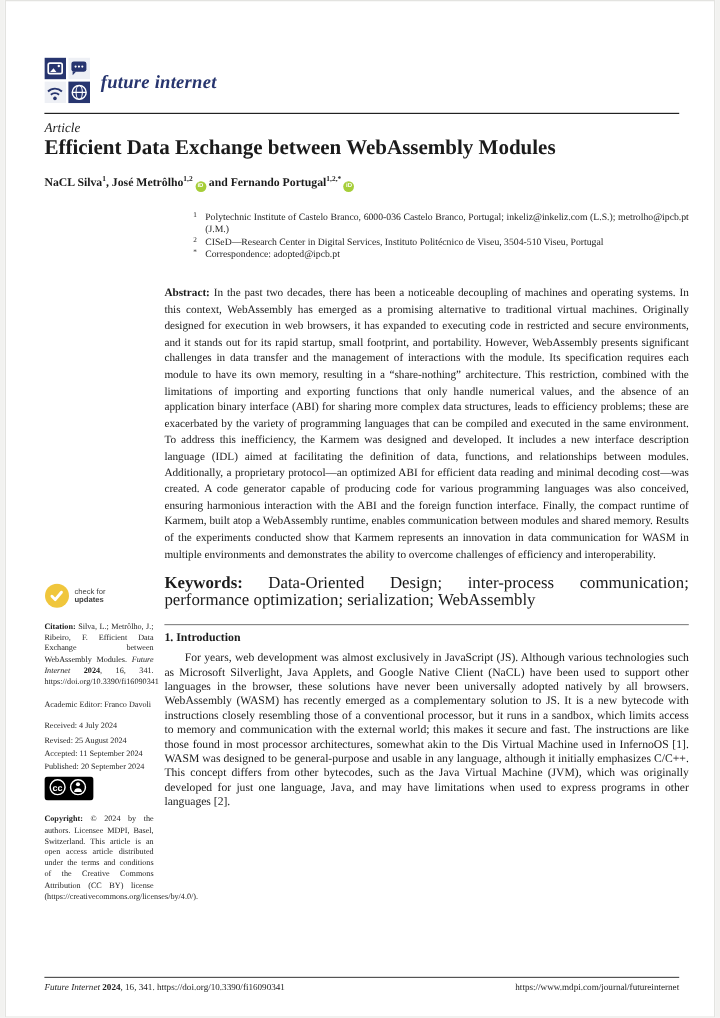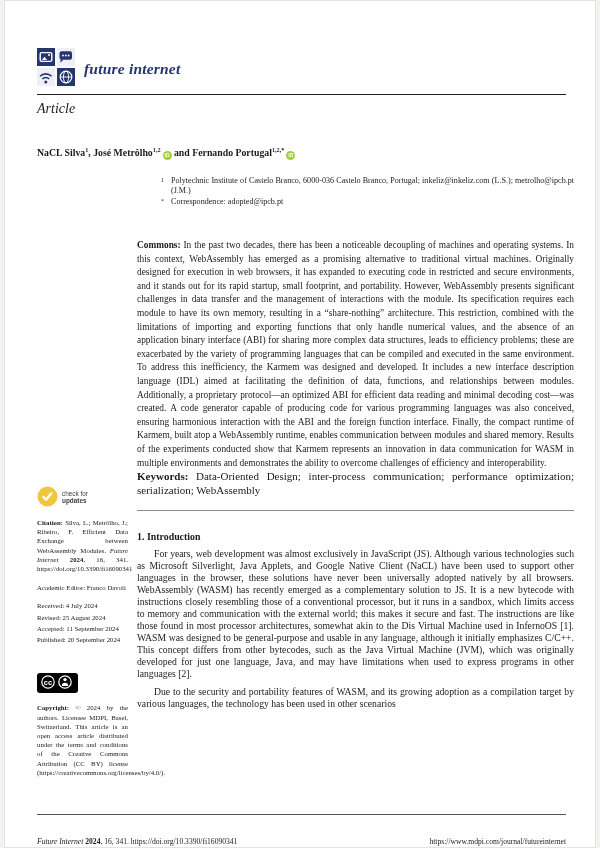--- a/index.html
+++ b/index.html
@@ -9,21 +9,21 @@
   .page{position:relative;width:592px;height:848px;background:#ffffff;margin:0 auto;
         font-family:"Liberation Serif",serif;color:var(--ink);overflow:hidden;
         box-shadow:inset 0 0 0 1px #e3e3e0;}
   
   .header{position:absolute;left:33px;right:30px;top:44px;height:50px;
           display:flex;justify-content:space-between;align-items:center;
           border-bottom:1.6px solid #222;}
   .brand{display:flex;align-items:center;gap:9px;}
   .journal-name{font-style:italic;font-weight:bold;color:var(--navy);font-size:15.5px;letter-spacing:.2px;}
   
-  .article-label{position:absolute;left:33px;top:101px;font-style:italic;font-size:14px;}
+  .article-label{position:absolute;left:33px;top:101px;font-style:italic;font-size:11px;}
   .title{position:absolute;left:33px;top:112px;width:537px;font-size:17.5px;font-weight:bold;line-height:21px;}
   .authors{position:absolute;left:33px;top:147px;width:537px;font-size:9.8px;font-weight:bold;}
   .authors sup{font-size:6.2px;vertical-align:super;line-height:0;}
   .orcid{display:inline-block;width:9px;height:9px;border-radius:50%;background:var(--orcid);
          color:#fff;font-family:"Liberation Sans",sans-serif;font-weight:bold;font-size:5px;
          line-height:9.5px;text-align:center;vertical-align:-1px;margin-left:2px;}
   .affiliations{position:absolute;left:157px;top:176px;width:413px;font-size:8.1px;line-height:10.4px;}
   .aff-row{display:flex;}
   .aff-marker{width:10px;flex:0 0 10px;font-size:6px;transform:translateY(-1px);}
   .aff-text{flex:1;text-align:justify;}
@@ -31,35 +31,35 @@
   .sidebar{position:absolute;left:33px;top:487px;width:91px;font-size:6.8px;line-height:9.2px;}
   .check-badge{display:flex;align-items:center;gap:4px;height:22px;margin-bottom:9px;cursor:pointer;}
   .check-text{font-family:"Liberation Sans",sans-serif;font-size:6.4px;line-height:6.8px;color:#3d3d3d;}
   .check-text b{display:block;}
   .citation-block{text-align:justify;}
   .cite-journal{font-style:italic;}
   .cite-year{font-weight:bold;}
   .editor{margin-top:10px;}
   .dates{margin-top:9px;}
   .dates div{margin-bottom:2px;}
-  .cc-badge{margin-top:29px;margin-bottom:8px;}
+  .cc-badge{margin-top:3px;margin-bottom:8px;}
   .copyright-block{text-align:justify;}
   .copy-label{font-weight:bold;}
   .cite-label{font-weight:bold;}
   
   .main-col{position:absolute;left:133px;top:239px;width:437px;}
   .abstract{font-size:9.35px;line-height:13.6px;text-align:justify;}
   .abstract .lbl,.keywords .lbl{font-weight:bold;}
-  .keywords{font-size:11px;line-height:13.6px;text-align:justify;}
+  .keywords{margin-top:10px;font-size:14px;line-height:13.6px;text-align:justify;}
   .kw-rule{margin-top:13px;border-top:1px solid #8a8a8a;height:0;}
-  .section-heading{margin-top:20px;font-size:9.9px;font-weight:bold;font-family:Liberation Serif, serif;}
+  .section-heading{margin-top:5px;font-size:9.9px;font-weight:bold;font-family:Liberation Serif, serif;}
   .body-p{margin:6px 0 0 0;font-size:9.7px;line-height:12px;text-align:justify;text-indent:17px;}
   
   .footer{position:absolute;left:33px;right:30px;top:814px;border-top:0.8px solid #555;
-          padding-top:22px;display:flex;justify-content:space-between;font-size:7.6px;}
+          padding-top:3px;display:flex;justify-content:space-between;font-size:7.6px;}
   .foot-journal{font-style:italic;}
   .foot-year{font-weight:bold;}
   a.plain{color:inherit;text-decoration:none;}
 </style>
 </head>
 <body>
 
 <div class="page">
 
   <div class="header">
@@ -88,29 +88,34 @@
           <circle cx="29" cy="29" r="5.8" fill="none" stroke="#ffffff" stroke-width="1.2"></circle>
           <ellipse cx="29" cy="29" rx="2.6" ry="5.8" fill="none" stroke="#ffffff" stroke-width="0.9"></ellipse>
           <line x1="23.2" y1="29" x2="34.8" y2="29" stroke="#ffffff" stroke-width="0.9"></line>
         </svg>
       </span>
       <span class="journal-name">future internet</span>
     </div>
   </div>
 
   <div class="article-label">Article</div>
+  <h1 class="title" style="margin:0;">Efficient Data Exchange between WebAssembly Modules</h1>
 
   <div class="authors">
     <span>NaCL Silva</span><sup>1</sup><span>, </span><span>José Metrôlho</span><sup>1,2</sup><span class="orcid">iD</span><span> and </span><span>Fernando Portugal</span><sup>1,2,*</sup><span class="orcid">iD</span>
   </div>
 
   <div class="affiliations">
     <div class="aff-row">
       <span class="aff-marker">1</span>
       <span class="aff-text">Polytechnic Institute of Castelo Branco, 6000-036 Castelo Branco, Portugal; inkeliz@inkeliz.com (L.S.); metrolho@ipcb.pt (J.M.)</span>
+    </div>
+    <div class="aff-row">
+      <span class="aff-marker">2</span>
+      <span class="aff-text">CISeD—Research Center in Digital Services, Instituto Politécnico de Viseu, 3504-510 Viseu, Portugal</span>
     </div>
     <div class="aff-row">
       <span class="aff-marker">*</span>
       <span class="aff-text">Correspondence: adopted@ipcb.pt</span>
     </div>
   </div>
 
   <div class="sidebar">
 
     <div class="check-badge">
@@ -156,35 +161,34 @@
     </div>
 
     <div class="copyright-block">
       <span class="copy-label">Copyright:</span>
       <span>© 2024 by the authors. Licensee MDPI, Basel, Switzerland. This article is an open access article distributed under the terms and conditions of the Creative Commons Attribution (CC BY) license (https://creativecommons.org/licenses/by/4.0/).</span>
     </div>
   </div>
 
   <div class="main-col">
     <div class="abstract">
-      <span class="lbl">Commons:</span>
+      <span class="lbl">Abstract:</span>
       <span>In the past two decades, there has been a noticeable decoupling of machines and operating systems. In this context, WebAssembly has emerged as a promising alternative to traditional virtual machines. Originally designed for execution in web browsers, it has expanded to executing code in restricted and secure environments, and it stands out for its rapid startup, small footprint, and portability. However, WebAssembly presents significant challenges in data transfer and the management of interactions with the module. Its specification requires each module to have its own memory, resulting in a “share-nothing” architecture. This restriction, combined with the limitations of importing and exporting functions that only handle numerical values, and the absence of an application binary interface (ABI) for sharing more complex data structures, leads to efficiency problems; these are exacerbated by the variety of programming languages that can be compiled and executed in the same environment. To address this inefficiency, the Karmem was designed and developed. It includes a new interface description language (IDL) aimed at facilitating the definition of data, functions, and relationships between modules. Additionally, a proprietary protocol—an optimized ABI for efficient data reading and minimal decoding cost—was created. A code generator capable of producing code for various programming languages was also conceived, ensuring harmonious interaction with the ABI and the foreign function interface. Finally, the compact runtime of Karmem, built atop a WebAssembly runtime, enables communication between modules and shared memory. Results of the experiments conducted show that Karmem represents an innovation in data communication for WASM in multiple environments and demonstrates the ability to overcome challenges of efficiency and interoperability.</span>
     </div>
 
     <div class="keywords">
       <span class="lbl">Keywords:</span>
       <span>Data-Oriented Design; inter-process communication; performance optimization; serialization; WebAssembly</span>
     </div>
 
     <div class="kw-rule"></div>
 
     <div class="section-heading">1. Introduction</div>
 
     <p class="body-p">For years, web development was almost exclusively in JavaScript (JS). Although various technologies such as Microsoft Silverlight, Java Applets, and Google Native Client (NaCL) have been used to support other languages in the browser, these solutions have never been universally adopted natively by all browsers.  WebAssembly (WASM) has recently emerged as a complementary solution to JS. It is a new bytecode with instructions closely resembling those of a conventional processor, but it runs in a sandbox, which limits access to memory and communication with the external world; this makes it secure and fast. The instructions are like those found in most processor architectures, somewhat akin to the Dis Virtual Machine used in InfernoOS [1]. WASM was designed to be general-purpose and usable in any language, although it initially emphasizes C/C++. This concept differs from other bytecodes, such as the Java Virtual Machine (JVM), which was originally developed for just one language, Java, and may have limitations when used to express programs in other languages [2].</p>
-    <p class="body-p">Due to the security and portability features of WASM, and its growing adoption as a compilation target by various languages, the technology has been used in other scenarios</p>
   </div>
 
   <div class="footer">
     <span>
       <span class="foot-journal">Future Internet</span>
       <span class="foot-year">2024</span><span>, 16, 341.</span>
       <a class="plain">https://doi.org/10.3390/fi16090341</a>
     </span>
     <a class="plain">https://www.mdpi.com/journal/futureinternet</a>
   </div>

